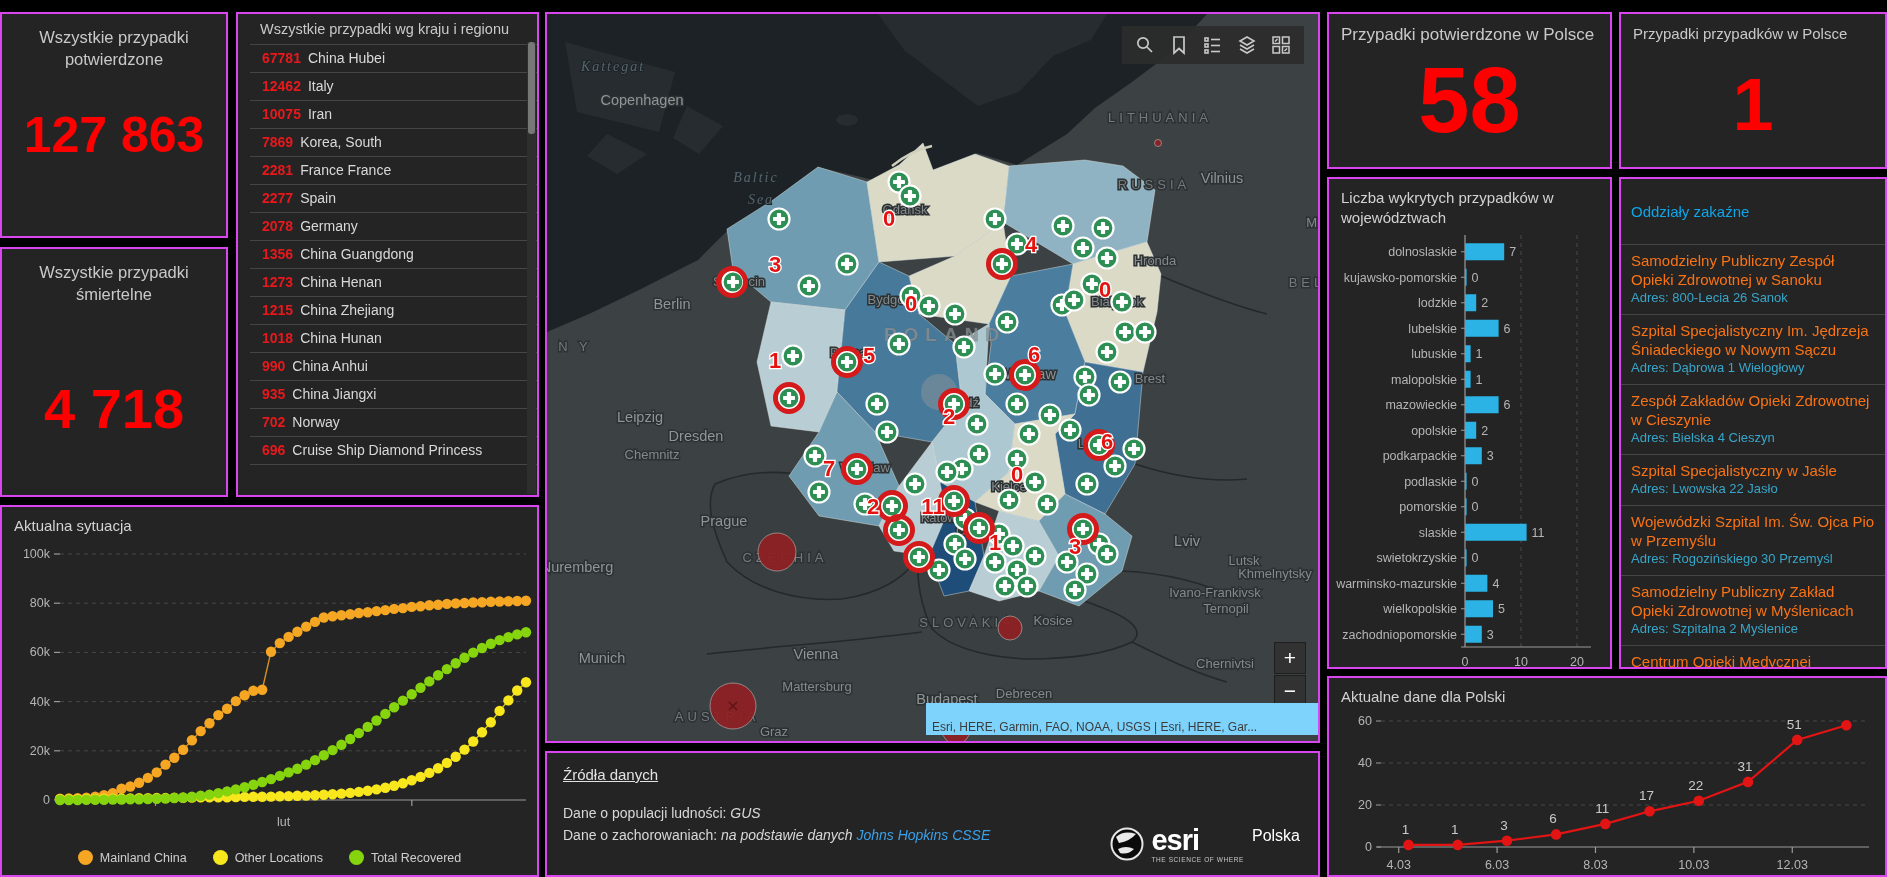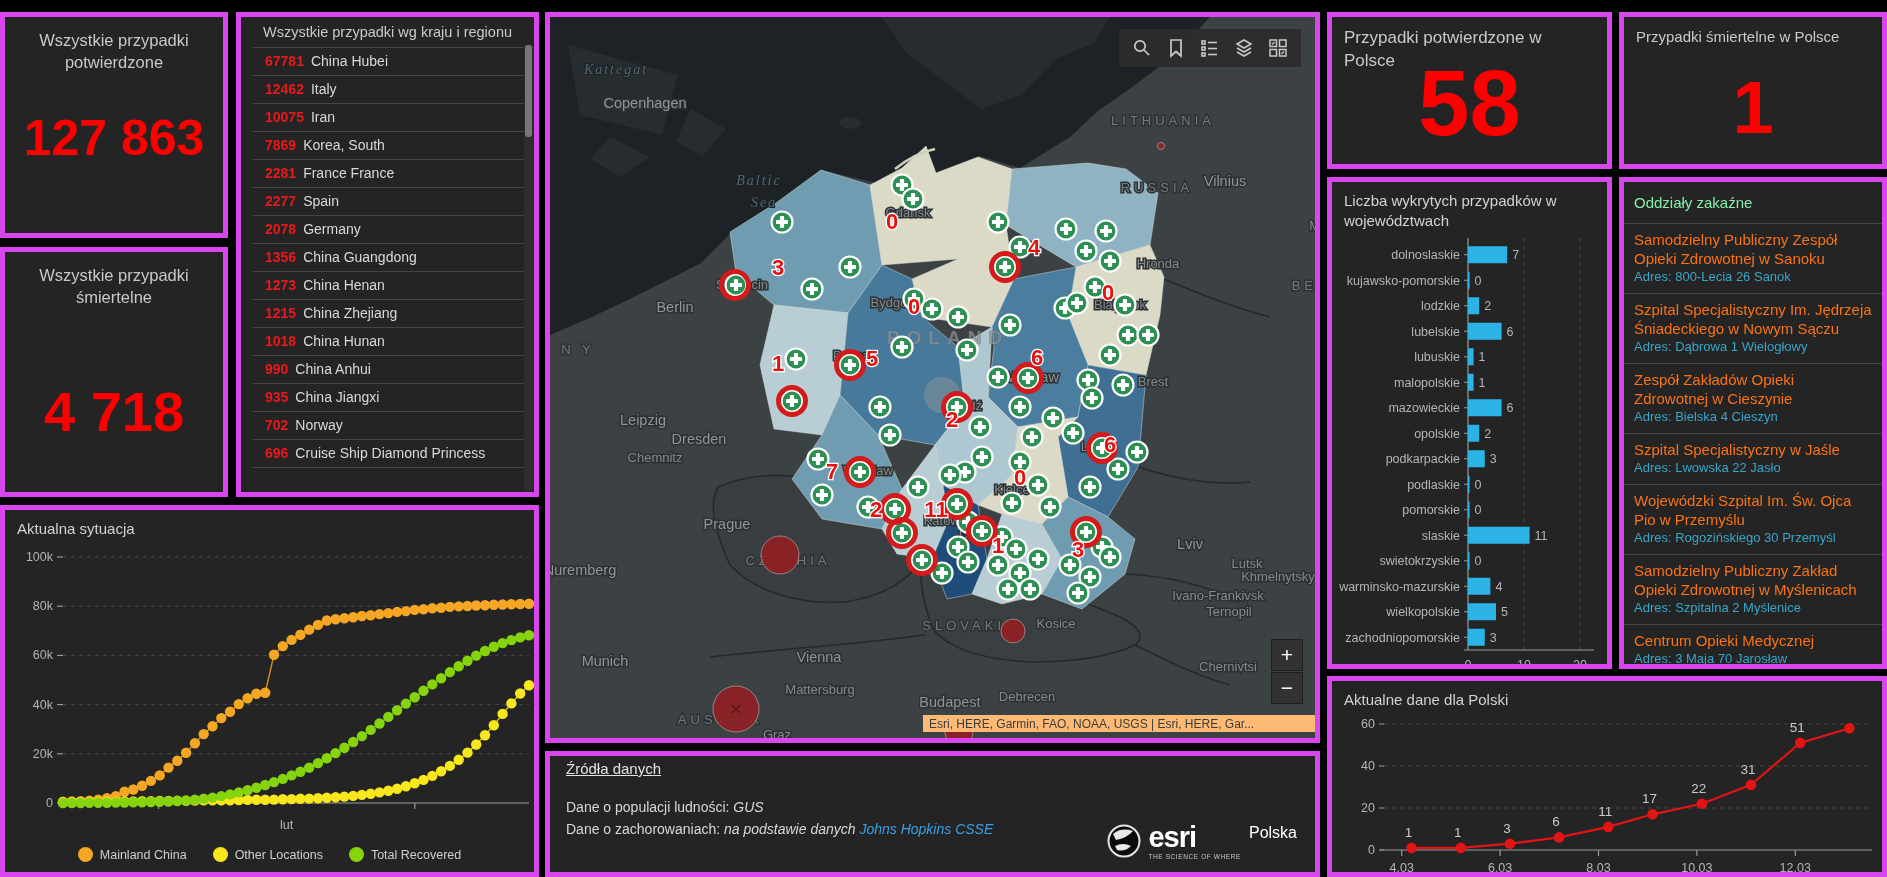--- a/index.html
+++ b/index.html
@@ -1,63 +1,63 @@
 <!DOCTYPE html>
 <html><head>
 <meta charset="utf-8">
 <style>
   html,body{margin:0;padding:0;background:#000;}
   #root{position:relative;width:1887px;height:877px;background:#000;overflow:hidden;
         font-family:"Liberation Sans",sans-serif;color:#ccc;}
-  .panel{position:absolute;background:#242424;border:5px solid #d946ef;box-sizing:border-box;overflow:hidden;}
+  .panel{position:absolute;background:#242424;border:2px solid #d946ef;box-sizing:border-box;overflow:hidden;}
   .stat-title{color:#c9c9c9;text-align:center;padding:12px 10px 0;font-size:16.5px;line-height:1.35;}
   .stat-title.small{font-size:15px;text-align:left;padding:10px 12px 0;}
   .stat-value{color:#ff0000;font-weight:bold;text-align:center;position:absolute;left:0;right:0;}
   
   #country-list-title{font-size:14.5px;color:#c9c9c9;padding:7px 10px;}
   .clist-row{border-top:1px solid #454545;padding:5px 10px 5px 12px;font-size:14px;height:17px;
              white-space:nowrap;overflow:hidden;}
   .clist-num{color:#e8191c;font-weight:bold;margin-right:7px;}
   .clist-name{color:#d9d9d9;}
   #clist-scroll{position:absolute;top:28px;right:1px;bottom:1px;width:9px;background:#2e2e2e;}
   #clist-thumb{position:absolute;top:0;left:1px;width:7px;height:92px;background:#777;border-radius:3px;}
   
   .chart-title{font-size:15px;color:#d2d2d2;padding:9px 12px 0;line-height:1.3;}
   .axlabel{fill:#b5b5b5;font-size:12.5px;font-family:"Liberation Sans",sans-serif;}
   .ptlabel{fill:#c9c9c9;font-size:13.5px;font-family:"Liberation Sans",sans-serif;}
   #situation-legend{position:absolute;bottom:10px;left:0;right:0;display:flex;justify-content:center;gap:26px;}
   .leg-item{display:flex;align-items:flex-end;gap:7px;font-size:12.5px;color:#cfcfcf;}
   .leg-dot{width:15px;height:15px;border-radius:50%;display:inline-block;}
   
-  #hosp-title{font-size:15px;color:#86efac;padding:12px 10px;}
+  #hosp-title{font-size:15px;color:#0ea5e9;padding:24px 10px;}
   .hosp-item{border-top:1px solid #454545;padding:6px 10px 7px;line-height:1.28;}
   .hosp-name{color:#f97316;font-size:15px;}
   .hosp-addr{color:#38a6c9;font-size:13px;margin-top:1px;cursor:pointer;}
   
-  #p-sources{padding:4px 16px;}
+  #p-sources{padding:13px 16px;}
   #src-title{color:#e2e2e2;font-size:15px;text-decoration:underline;margin-bottom:20px;}
   .src-line{color:#d8d8d8;font-size:14px;line-height:1.55;}
   .src-italic{font-style:italic;}
   .src-link{font-style:italic;color:#3aa0e8;cursor:pointer;}
   
   #esri-logo{position:absolute;right:18px;bottom:12px;display:flex;align-items:flex-start;gap:6px;}
   #esri-text-col{display:flex;flex-direction:column;line-height:1;}
   #esri-word{color:#fff;font-weight:bold;font-size:29px;letter-spacing:-1px;}
   #esri-tagline{color:#c9c9c9;font-size:6.5px;letter-spacing:.6px;margin-top:2px;}
   #esri-region{color:#fff;font-size:16px;margin-top:1px;margin-left:2px;}
   
   #p-map{padding:0;background:#3c4244;}
   #map-svg{position:absolute;top:0;left:0;}
   #map-toolbar{position:absolute;top:12px;right:14px;background:#2c2c2cee;display:flex;padding:8px 6px;}
   .tool-btn{width:34px;height:22px;display:flex;align-items:center;justify-content:center;cursor:pointer;}
   #map-zoom{position:absolute;right:12px;bottom:34px;display:flex;flex-direction:column;gap:1px;}
   .zoom-btn{width:30px;height:30px;background:#323232;border:1px solid #1e1e1e;color:#fff;
             font-size:21px;display:flex;align-items:center;justify-content:center;cursor:pointer;}
-  #map-attrib{position:absolute;right:0;bottom:6px;width:392px;height:17px;background:#fdba74;
-              color:#3c3c3c;font-size:12px;line-height:17px;padding:1px 6px;box-sizing:border-box;
+  #map-attrib{position:absolute;right:0;bottom:6px;width:392px;height:17px;background:#7dd3fc;
+              color:#3c3c3c;font-size:12px;line-height:17px;padding:16px 6px;box-sizing:border-box;
               white-space:nowrap;overflow:hidden;}
   
   text.m-city{font-size:13px;fill:#84898b;paint-order:stroke;stroke:#2c3133;stroke-width:3px;font-family:"Liberation Sans",sans-serif;}
   text.m-citylg{font-size:14.5px;fill:#8f9597;paint-order:stroke;stroke:#2c3133;stroke-width:3px;font-family:"Liberation Sans",sans-serif;}
   text.m-water{font-size:14px;font-style:italic;fill:#56666d;letter-spacing:2px;paint-order:stroke;stroke:#1c2226;stroke-width:2px;font-family:"Liberation Serif",serif;}
   text.m-country{font-size:13px;fill:#75797b;letter-spacing:4px;paint-order:stroke;stroke:#2c3133;stroke-width:3px;font-family:"Liberation Sans",sans-serif;}
   text.m-countrylg{font-size:19px;fill:#8a9092;letter-spacing:7px;opacity:.75;paint-order:stroke;stroke:#55605f;stroke-width:.5px;font-weight:bold;font-family:"Liberation Sans",sans-serif;}
   text.m-num{font-size:22px;font-weight:bold;fill:#e51212;paint-order:stroke;stroke:#ffffff;stroke-width:2.6px;font-family:"Liberation Sans",sans-serif;}
 </style>
 </head>
@@ -984,21 +984,21 @@
         <rect x="136" y="373.25" width="28" height="17" fill="#2bb3e6"></rect>
         <text x="169" y="386.25" text-anchor="start" class="axlabel" fill="#d8d8d8">5</text>
         <text x="128" y="411.75" text-anchor="end" class="axlabel">zachodniopomorskie</text>
         <line x1="132" y1="407.25" x2="136" y2="407.25" stroke="#9a9a9a" stroke-width="1"></line>
         <rect x="136" y="398.75" width="16.799999999999997" height="17" fill="#2bb3e6"></rect>
         <text x="157.8" y="411.75" text-anchor="start" class="axlabel" fill="#d8d8d8">3</text>
       </svg>
   </div>
 
   <div class="panel" style="left:1619px;top:12px;width:268px;height:157px;">
-    <div class="stat-title small">Przypadki śmiertelne w Polsce</div>
+    <div class="stat-title small">Przypadki przypadków w Polsce</div>
     <div class="stat-value" style="top:48px;font-size:74px;">1</div>
   </div>
 
   <div class="panel" style="left:1619px;top:177px;width:268px;height:492px;">
     <div id="hosp-title">Oddziały zakaźne</div>
     <div id="hosp-items">
         <div class="hosp-item">
           <div class="hosp-name">Samodzielny Publiczny Zespół Opieki Zdrowotnej w Sanoku</div>
           <div class="hosp-addr">Adres: 800-Lecia 26 Sanok</div>
         </div>

